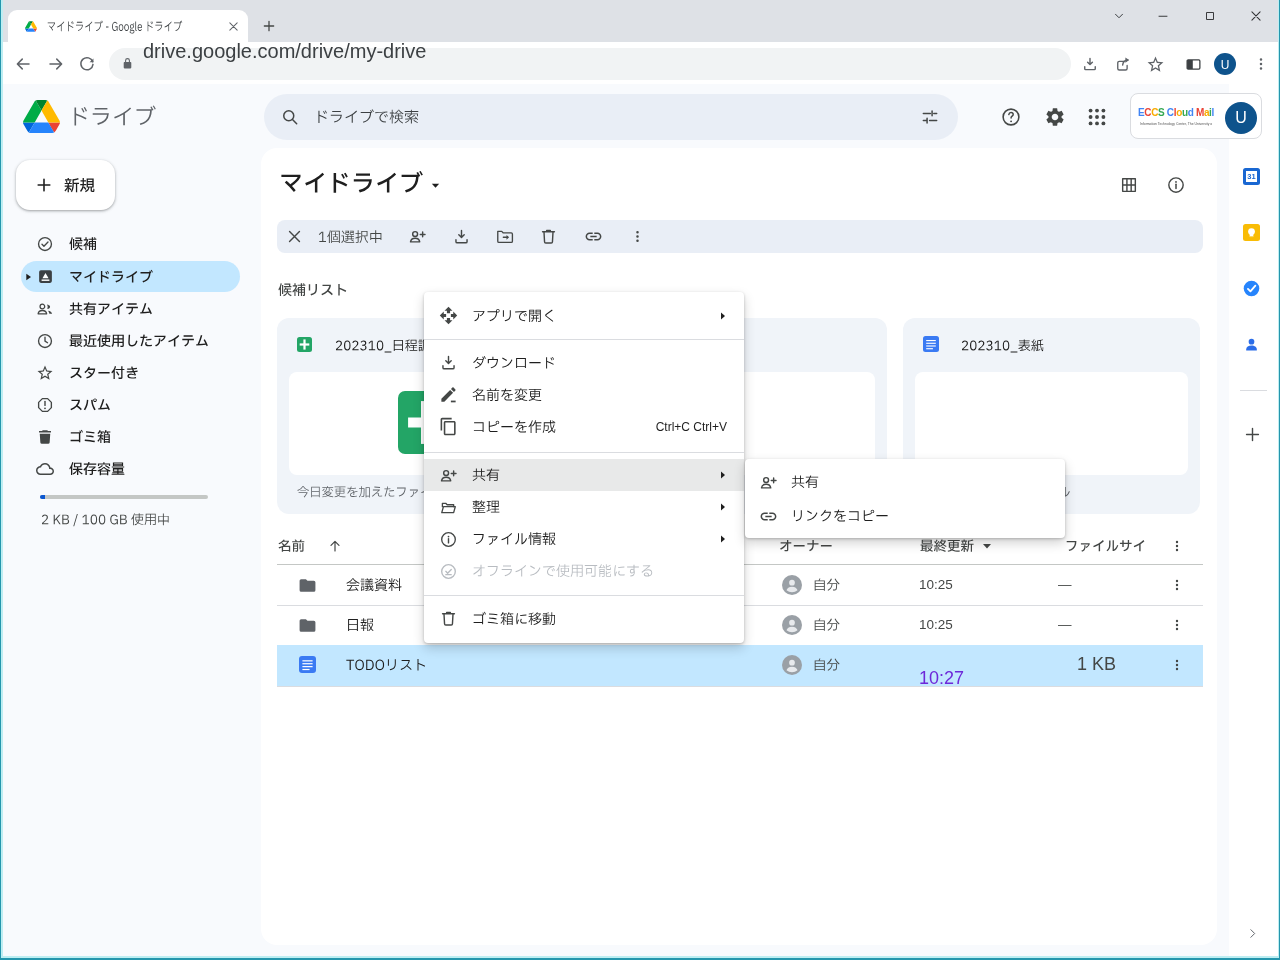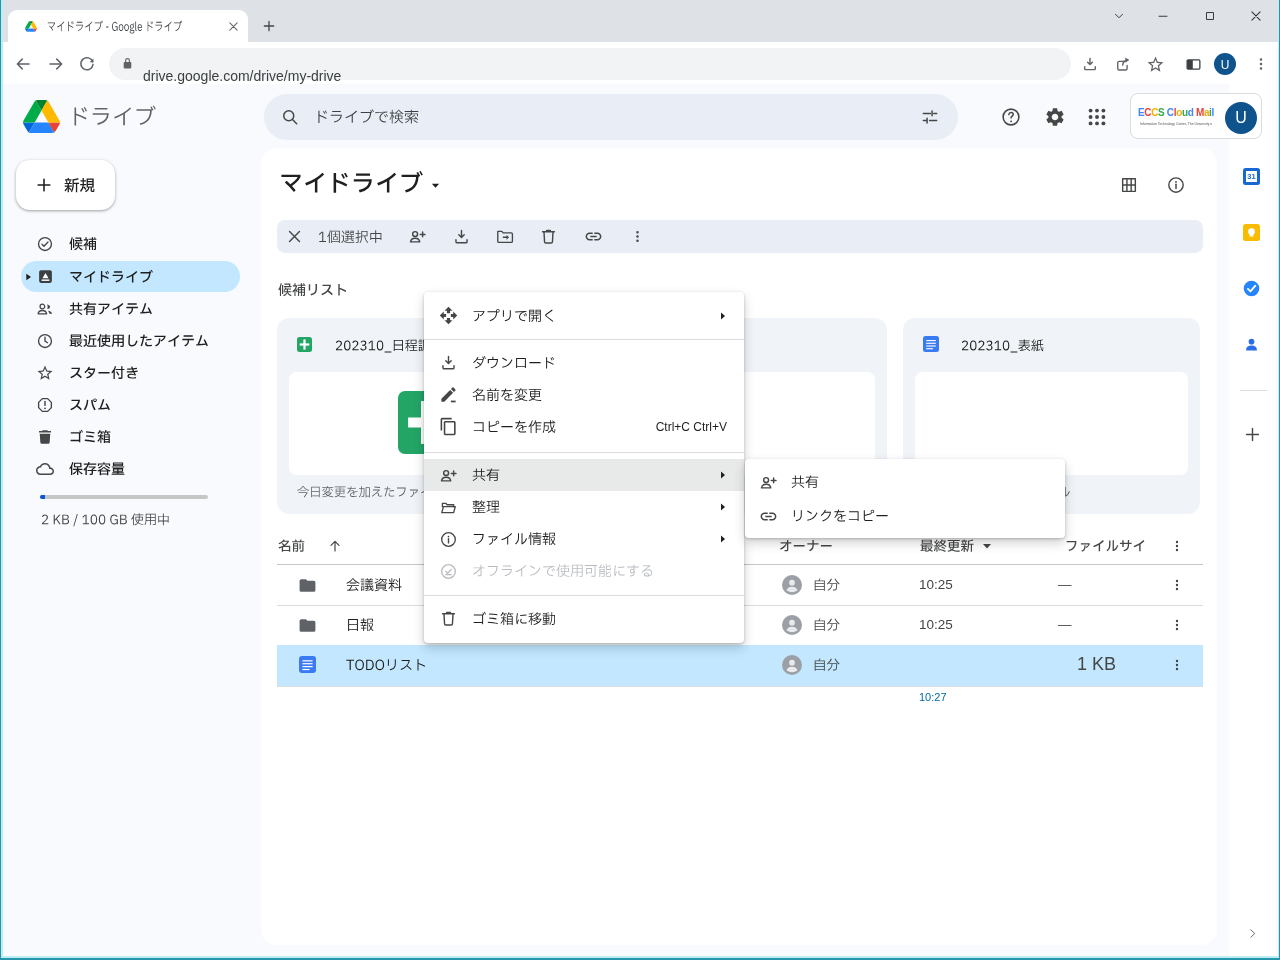--- a/index.html
+++ b/index.html
@@ -45,21 +45,21 @@
       <path d="M4 12h15M13 5.5l6.5 6.5L13 18.5" fill="none" stroke="#5f6368" stroke-width="2.0" stroke-linecap="round" stroke-linejoin="round"></path>
     </svg>
 <svg class="a" style="left:78px;top:55px" width="18" height="18" viewBox="0 0 24 24">
       <path d="M19.6 9A8.1 8.1 0 1 0 20 12.5" fill="none" stroke="#5f6368" stroke-width="2.0" stroke-linecap="round" stroke-linejoin="round"></path>
       <path d="M20.6 4.5v5.2h-5.2z" fill="#5f6368"></path>
     </svg>
 <div class="a" style="left:109px;top:48px;width:962px;height:32px;background:#f1f3f4;border-radius:16px"></div>
 <svg class="a" style="left:121px;top:57px" width="13" height="13" viewBox="0 0 24 24">
       <path d="M12 2a4.5 4.5 0 0 0-4.5 4.5V9H6.5C5.7 9 5 9.7 5 10.5v9c0 .8.7 1.5 1.5 1.5h11c.8 0 1.5-.7 1.5-1.5v-9c0-.8-.7-1.5-1.5-1.5h-1V6.5A4.5 4.5 0 0 0 12 2zm0 2a2.5 2.5 0 0 1 2.5 2.5V9h-5V6.5A2.5 2.5 0 0 1 12 4z" fill="#5f6368"></path>
     </svg>
-<div class="a" style="font-size:14px;color:#3c4043;font-weight:400;letter-spacing:normal;line-height:16.5px;top:68px;left:143px;white-space:nowrap">drive.google.com/drive/my-drive</div>
+<div class="a" style="font-size:20px;color:#3c4043;font-weight:400;letter-spacing:normal;line-height:16.5px;top:43px;left:143px;white-space:nowrap">drive.google.com/drive/my-drive</div>
 <svg class="a" style="left:1081px;top:55px" width="18" height="18" viewBox="0 0 24 24">
       <path d="M12 4.5v8M8.8 9.6l3.2 3.2 3.2-3.2" fill="none" stroke="#5f6368" stroke-width="1.9" stroke-linecap="round" stroke-linejoin="round"></path>
       <path d="M5 15.5v2.8c0 .7.5 1.2 1.2 1.2h11.6c.7 0 1.2-.5 1.2-1.2v-2.8" fill="none" stroke="#5f6368" stroke-width="1.9" stroke-linecap="round" stroke-linejoin="round"></path>
     </svg>
 <svg class="a" style="left:1114px;top:55px" width="18" height="18" viewBox="0 0 24 24">
       <path d="M13.5 8.5H7c-1.1 0-2 .9-2 2V18c0 1.1.9 2 2 2h8.5c1.1 0 2-.9 2-2v-4" fill="none" stroke="#5f6368" stroke-width="1.8" stroke-linecap="round" stroke-linejoin="round"></path>
       <path d="M11.5 13.5c.5-4.5 3-6.5 7-6.8" fill="none" stroke="#5f6368" stroke-width="1.8" stroke-linecap="round" stroke-linejoin="round"></path>
       <path d="M15.2 3.2l5 3.6-5 3.6z" fill="#5f6368"></path>
     </svg>
 <svg class="a" style="left:1146px;top:55px" width="19" height="19" viewBox="0 0 24 24">
@@ -350,21 +350,21 @@
       <path transform="translate(1,15.0)" d="M8.1 -10.3V-9.2H4.8V0.0H3.6V-9.2H0.3V-10.3Z M9.3 -5.1Q9.3 -6.8 9.8 -8.0Q10.3 -9.2 11.3 -9.8Q12.3 -10.4 13.6 -10.4Q14.9 -10.4 15.9 -9.8Q16.9 -9.2 17.4 -8.0Q17.9 -6.8 17.9 -5.1Q17.9 -3.4 17.4 -2.2Q16.9 -1.1 15.9 -0.4Q14.9 0.2 13.6 0.2Q12.3 0.2 11.3 -0.4Q10.3 -1.1 9.8 -2.2Q9.3 -3.4 9.3 -5.1ZM16.7 -4.3V-6.0Q16.7 -7.0 16.3 -7.8Q15.9 -8.5 15.2 -9.0Q14.5 -9.4 13.6 -9.4Q12.7 -9.4 12.0 -9.0Q11.3 -8.5 10.9 -7.8Q10.5 -7.0 10.5 -6.0V-4.3Q10.5 -3.3 10.9 -2.5Q11.3 -1.7 12.0 -1.3Q12.7 -0.9 13.6 -0.9Q14.5 -0.9 15.2 -1.3Q15.9 -1.7 16.3 -2.5Q16.7 -3.3 16.7 -4.3Z M20.2 0.0V-10.3H23.6Q25.5 -10.3 26.6 -9.0Q27.8 -7.6 27.8 -5.1Q27.8 -2.6 26.6 -1.3Q25.5 0.0 23.6 0.0ZM23.6 -1.0Q24.9 -1.0 25.7 -1.9Q26.5 -2.8 26.5 -4.3V-6.0Q26.5 -7.5 25.7 -8.4Q24.9 -9.2 23.6 -9.2H21.3V-1.0Z M29.5 -5.1Q29.5 -6.8 30.0 -8.0Q30.5 -9.2 31.5 -9.8Q32.5 -10.4 33.8 -10.4Q35.1 -10.4 36.1 -9.8Q37.1 -9.2 37.6 -8.0Q38.1 -6.8 38.1 -5.1Q38.1 -3.4 37.6 -2.2Q37.1 -1.1 36.1 -0.4Q35.1 0.2 33.8 0.2Q32.5 0.2 31.5 -0.4Q30.5 -1.1 30.0 -2.2Q29.5 -3.4 29.5 -5.1ZM36.9 -4.3V-6.0Q36.9 -7.0 36.5 -7.8Q36.1 -8.5 35.4 -9.0Q34.7 -9.4 33.8 -9.4Q32.9 -9.4 32.2 -9.0Q31.5 -8.5 31.1 -7.8Q30.7 -7.0 30.7 -6.0V-4.3Q30.7 -3.3 31.1 -2.5Q31.5 -1.7 32.2 -1.3Q32.9 -0.9 33.8 -0.9Q34.7 -0.9 35.4 -1.3Q36.1 -1.7 36.5 -2.5Q36.9 -3.3 36.9 -4.3Z M43.7 -0.7Q45.6 -1.2 46.7 -1.8Q47.8 -2.5 48.3 -3.5Q48.8 -4.6 48.8 -6.2V-10.8H49.8V-6.2Q49.8 -4.3 49.2 -3.1Q48.6 -1.8 47.4 -1.0Q46.1 -0.2 44.1 0.3ZM42.9 -4.2H41.9V-10.7H42.9Z M65.0 -0.1Q62.9 -2.1 60.7 -3.7Q59.6 -2.5 58.2 -1.6Q56.8 -0.7 55.1 -0.0L54.6 -0.9Q57.9 -2.2 60.0 -4.3Q62.1 -6.5 62.7 -9.1H55.6V-10.1H63.8Q63.8 -9.6 63.6 -8.7Q63.1 -6.4 61.4 -4.4Q63.6 -2.8 65.6 -0.8Z M78.7 -3.3Q75.5 -5.0 72.5 -6.0V0.4H71.5V-11.0H72.5V-7.1Q75.9 -5.9 79.1 -4.2Z" fill="#1f1f1f"></path>
     </svg>
 <div class="a" style="left:782px;top:655px;width:20px;height:20px;border-radius:50%;background:#9aa0a6"></div>
 <svg class="a" style="left:782px;top:655px" width="20" height="20" viewBox="0 0 24 24">
       <circle cx="12" cy="9.2" r="3.4" fill="#e8eaed"></circle>
       <path d="M12 14c-3.6 0-6 1.8-6.6 4.3a10 10 0 0 0 13.2 0C18 15.8 15.6 14 12 14z" fill="#e8eaed"></path>
     </svg>
 <svg class="a" style="left:812px;top:655.0px" width="29" height="21" viewBox="0 0 29 21">
       <path transform="translate(1,14.8)" d="M11.8 -9.3V1.0H10.9V0.1H2.6V1.0H1.7V-9.3H5.6Q6.1 -10.3 6.5 -11.4L7.4 -11.2Q6.9 -10.0 6.5 -9.3ZM10.9 -6.5V-8.6H2.6V-6.5ZM10.9 -3.6V-5.7H2.6V-3.6ZM2.6 -2.8V-0.6H10.9V-2.8Z M18.9 -10.9Q18.1 -9.2 17.1 -7.8Q16.0 -6.4 14.6 -5.4L14.0 -6.0Q16.6 -8.0 18.0 -11.2ZM22.4 -11.2Q23.9 -7.9 26.6 -6.0L25.9 -5.3Q23.2 -7.4 21.6 -10.9ZM16.3 -5.7V-6.5H24.2Q24.1 -2.7 23.7 -0.9Q23.5 -0.3 23.3 0.0Q23.0 0.4 22.6 0.5Q22.2 0.6 21.6 0.6H20.1L19.9 -0.2H21.5Q22.2 -0.2 22.4 -0.4Q22.7 -0.6 22.8 -1.2Q23.0 -1.9 23.1 -3.1Q23.2 -4.2 23.2 -5.7H19.5Q19.4 -3.4 18.3 -1.8Q17.3 -0.2 15.1 0.9L14.6 0.1Q16.6 -0.9 17.6 -2.2Q18.5 -3.6 18.6 -5.7Z" fill="#444746"></path>
     </svg>
-<div class="a" style="font-size:11px;color:#0369a1;font-weight:400;letter-spacing:normal;line-height:15.5px;top:690px;left:919px;white-space:nowrap">10:27</div>
+<div class="a" style="font-size:18px;color:#6d28d9;font-weight:400;letter-spacing:normal;line-height:15.5px;top:671px;left:919px;white-space:nowrap">10:27</div>
 <div class="a" style="font-size:18px;color:#444746;font-weight:400;letter-spacing:normal;line-height:15.5px;top:657.2px;left:1077px;white-space:nowrap">1 KB</div>
 <svg class="a" style="left:1169px;top:657px" width="16" height="16" viewBox="0 0 24 24">
       <path d="M12 4.2a1.8 1.8 0 1 0 0 3.6 1.8 1.8 0 0 0 0-3.6zm0 6a1.8 1.8 0 1 0 0 3.6 1.8 1.8 0 0 0 0-3.6zm0 6a1.8 1.8 0 1 0 0 3.6 1.8 1.8 0 0 0 0-3.6z" fill="#444746"></path>
     </svg>
 <div class="a" style="left:277px;top:686px;width:926px;height:1px;background:#dadce0"></div>
 <div class="a" style="left:1229px;top:84px;width:49px;height:874px;background:#fff"></div>
 <svg class="a" style="left:1243px;top:168px" width="17" height="17" viewBox="0 0 17 17">
       <rect width="17" height="17" rx="2.5" fill="#1967d2"></rect>
       <rect x="3" y="3" width="11" height="11" fill="#fff"></rect>
       <text x="8.5" y="11.3" font-size="7.5" font-family="Liberation Sans" fill="#1967d2" text-anchor="middle" font-weight="bold">31</text>

